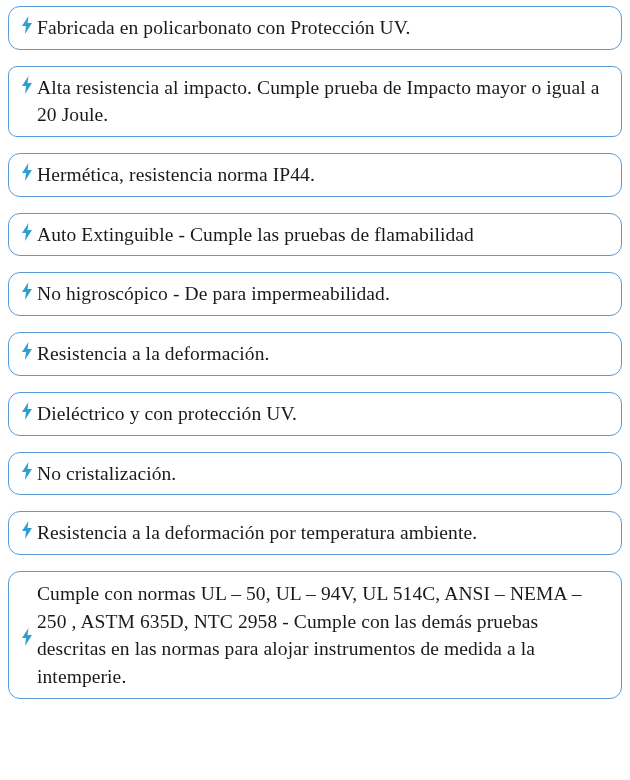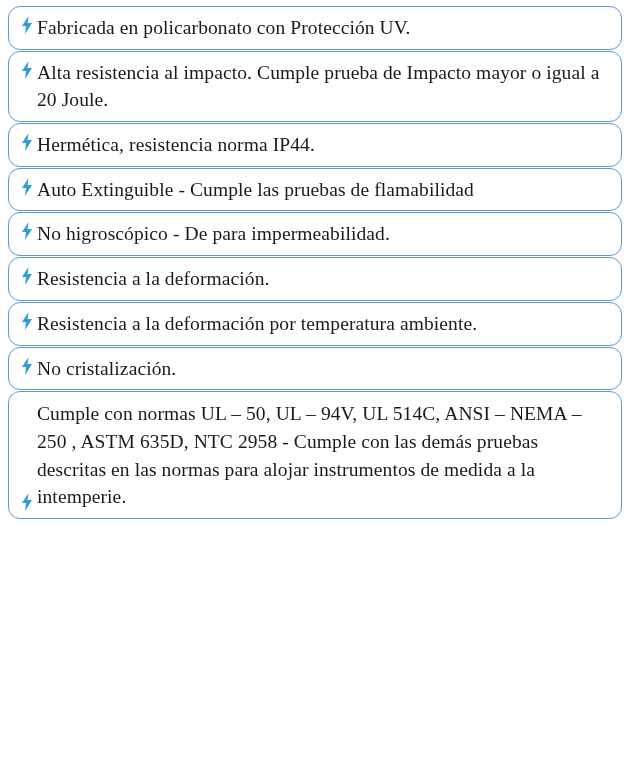--- a/index.html
+++ b/index.html
@@ -20,21 +20,21 @@
     padding: 6px 8px 0 8px;
     box-sizing: border-box;
   }
   .feature-item {
     display: flex;
     align-items: flex-start;
     border: 1px solid #5b9bd5;
     border-radius: 12px;
     background: #ffffff;
     padding: 6px 12px 7px 10px;
-    margin-bottom: 1px;
+    margin-bottom: 16px;
     box-sizing: border-box;
     min-height: 42px;
   }
   .bolt-icon {
     flex: 0 0 auto;
     width: 16px;
     margin-right: 2px;
     display: flex;
     align-items: flex-start;
     justify-content: center;
@@ -45,24 +45,25 @@
   }
   .feature-text {
     font-size: 19.5px;
     line-height: 1.42;
     letter-spacing: 0.1px;
     color: #1a1a1a;
     padding-top: 1px;
   }
   .feature-item.tall {
     min-height: 58px;
+    border-radius: 9px;
   }
   .feature-item.tallest {
     min-height: 126px;
-    align-items: flex-end;
+    align-items: center;
   }
   .feature-item.tallest .bolt-icon {
     padding-top: 5px;
   }
   .feature-item.tallest .feature-text {
     padding-top: 2px;
   }
 </style>
 </head>
 <body>
@@ -116,37 +117,45 @@
 
   <div class="feature-item">
     <span class="bolt-icon">
       <svg width="12" height="18" viewBox="0 0 12 18">
           <path d="M7.5 0 L1 10 L5 10 L4 18 L11 7 L6.5 7 Z" fill="#2f9fd0"></path>
         </svg>
     </span>
     <span class="feature-text">Resistencia a la deformación.</span>
   </div>
 
-
   <div class="feature-item">
     <span class="bolt-icon">
       <svg width="12" height="18" viewBox="0 0 12 18">
           <path d="M7.5 0 L1 10 L5 10 L4 18 L11 7 L6.5 7 Z" fill="#2f9fd0"></path>
         </svg>
     </span>
-    <span class="feature-text">Resistencia a la deformación por temperatura ambiente.</span>
+    <span class="feature-text">Dieléctrico y con protección UV.</span>
   </div>
 
   <div class="feature-item">
     <span class="bolt-icon">
       <svg width="12" height="18" viewBox="0 0 12 18">
           <path d="M7.5 0 L1 10 L5 10 L4 18 L11 7 L6.5 7 Z" fill="#2f9fd0"></path>
         </svg>
     </span>
     <span class="feature-text">No cristalización.</span>
+  </div>
+
+  <div class="feature-item">
+    <span class="bolt-icon">
+      <svg width="12" height="18" viewBox="0 0 12 18">
+          <path d="M7.5 0 L1 10 L5 10 L4 18 L11 7 L6.5 7 Z" fill="#2f9fd0"></path>
+        </svg>
+    </span>
+    <span class="feature-text">Resistencia a la deformación por temperatura ambiente.</span>
   </div>
 
   <div class="feature-item tallest">
     <span class="bolt-icon">
       <svg width="12" height="18" viewBox="0 0 12 18">
           <path d="M7.5 0 L1 10 L5 10 L4 18 L11 7 L6.5 7 Z" fill="#2f9fd0"></path>
         </svg>
     </span>
     <span class="feature-text">Cumple con normas UL – 50, UL – 94V, UL 514C, ANSI – NEMA – 250 , ASTM 635D, NTC 2958 - Cumple con las demás pruebas descritas en las normas para alojar instrumentos de medida a la intemperie.</span>
   </div>

